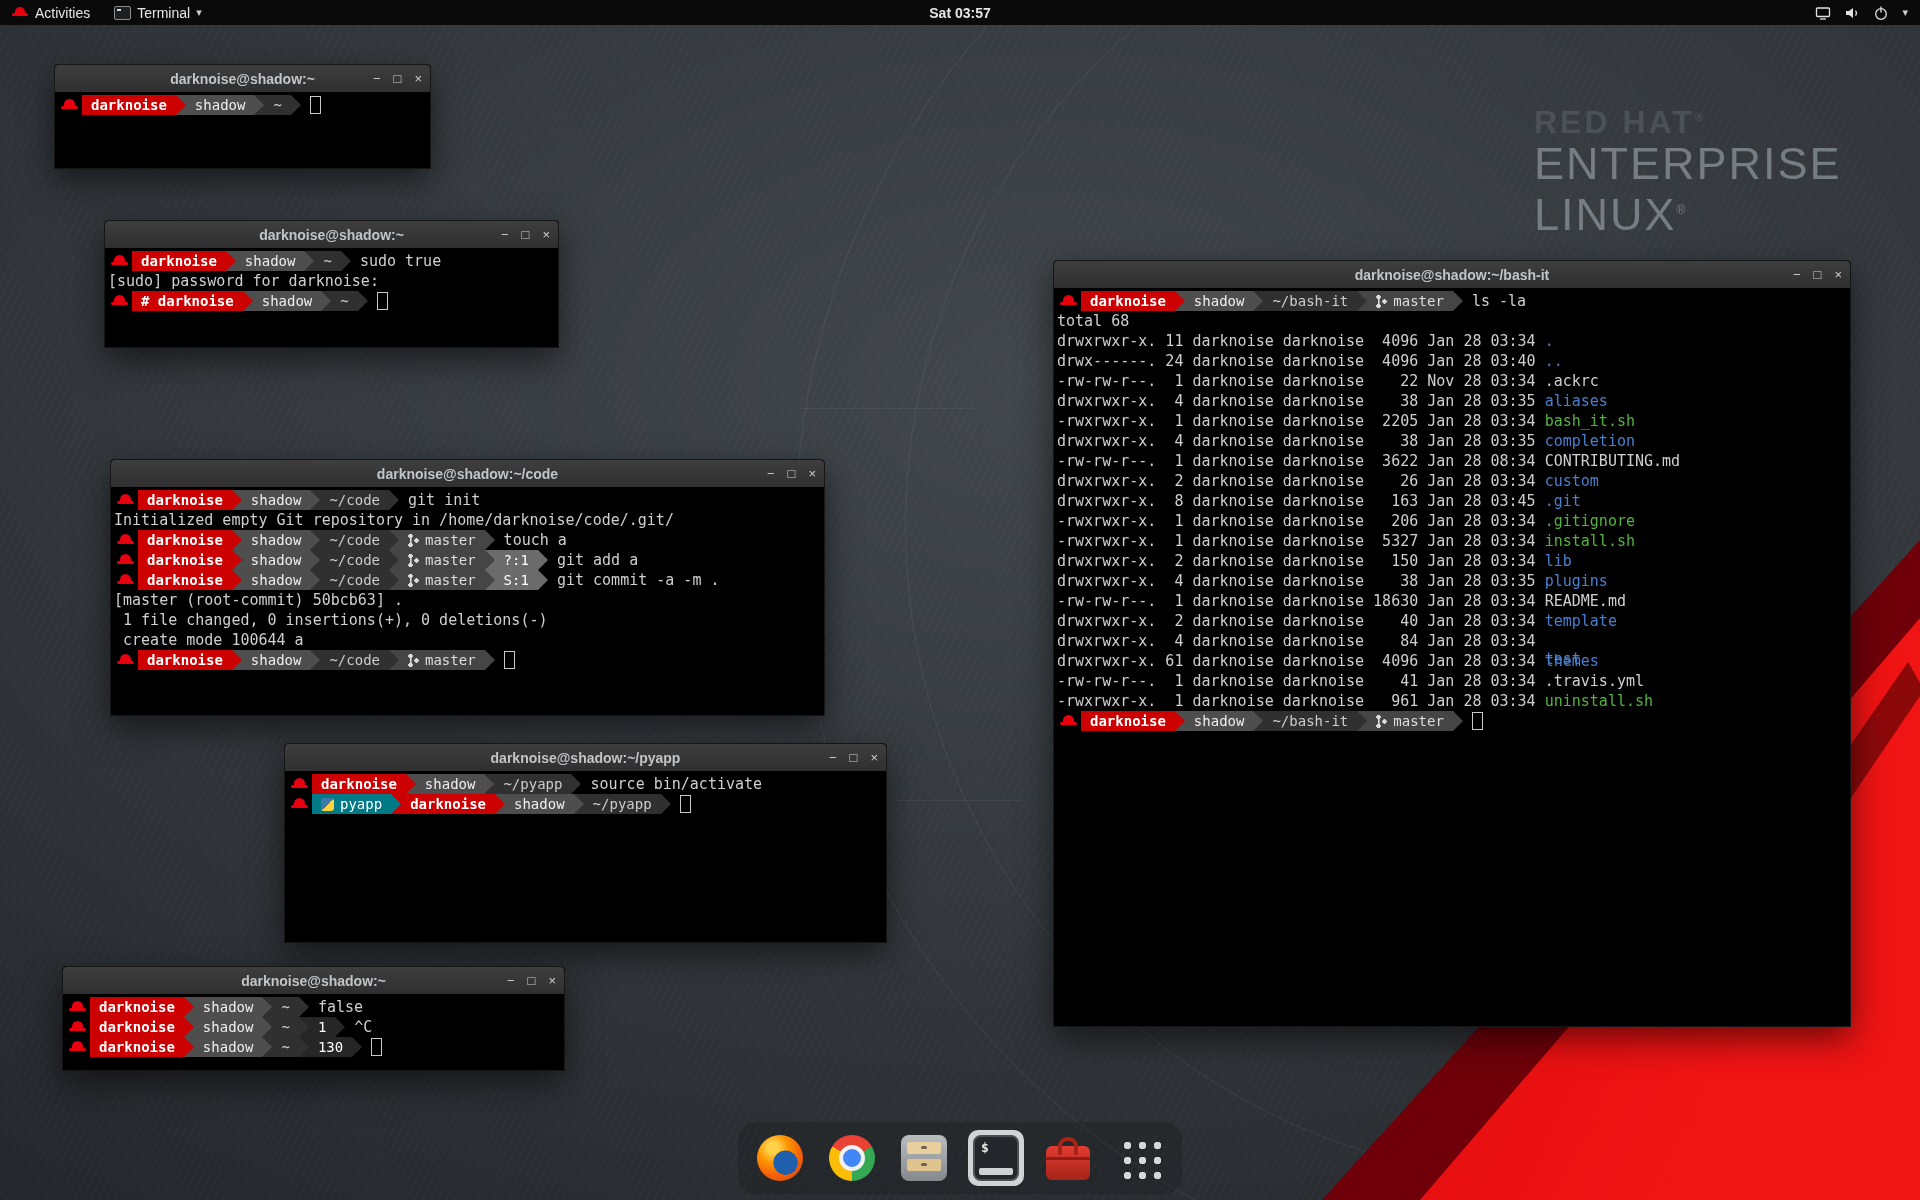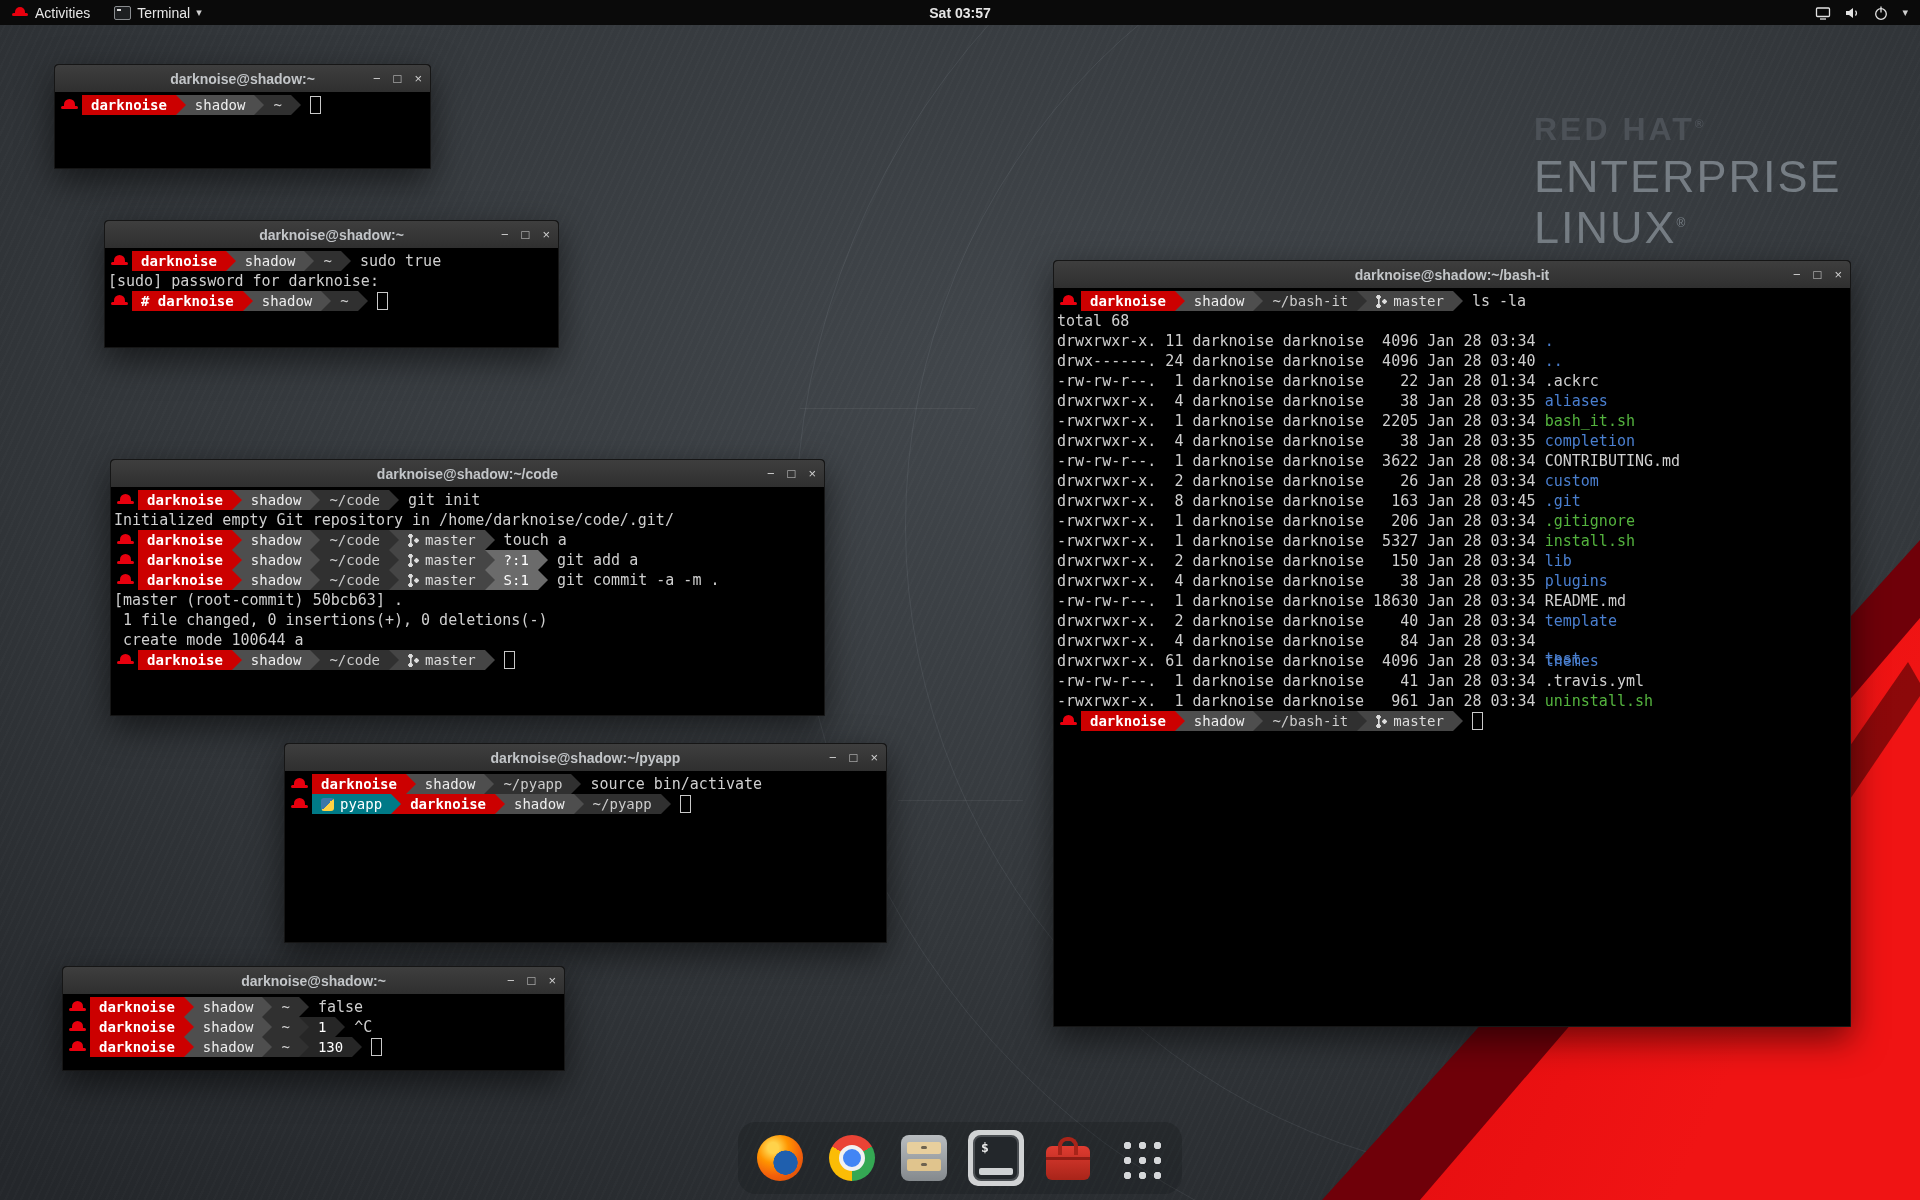--- a/index.html
+++ b/index.html
@@ -18,21 +18,21 @@
   .hline1{left:800px;top:408px;width:175px}
   .hline2{left:898px;top:800px;width:125px}
   .shard{position:absolute;inset:0;pointer-events:none}
   .shard-base{clip-path:polygon(1322px 1200px,1920px 540px,1920px 1200px);background:#6f0009}
   .shard-main{clip-path:polygon(1420px 1200px,1920px 618px,1920px 1200px);
     background:linear-gradient(115deg,#9c0000 10%,#d50409 55%,#f01414 90%)}
   .shard-seam{clip-path:polygon(1742px 902px,1908px 662px,1924px 690px,1760px 932px);background:rgba(58,0,2,0.55)}
 
   
   .branding{position:absolute;left:1534px;top:100px;user-select:none}
-  .b-redhat{font-weight:bold;font-size:32px;letter-spacing:3px;color:#4c5157;line-height:48px}
+  .b-redhat{font-weight:bold;font-size:32px;letter-spacing:3px;color:#4c5157;line-height:35px}
   .b-big{font-weight:normal;font-size:45px;letter-spacing:2px;color:#7d858c;line-height:47px;opacity:.9}
   .reg{font-size:12px;vertical-align:super}
 
   
   .topbar{position:absolute;top:0;left:0;right:0;height:25px;background:#0a0a0a;z-index:60;
           display:flex;align-items:center;color:#e6e6e6;font-size:14px}
   .tb-left{display:flex;align-items:center;height:100%}
   .tb-item{display:flex;align-items:center;gap:6px;padding:0 12px;height:100%;cursor:default}
   .rh-badge{position:relative;width:17px;height:15px;display:inline-block}
   .rh-badge::before{content:'';position:absolute;left:3px;top:2px;width:10px;height:6px;border-radius:5px 5px 0 0;background:#e8000e}
@@ -259,21 +259,21 @@
       <span class="wbtn">−</span>
       <span class="wbtn">□</span>
       <span class="wbtn">×</span>
     </span>
   </div>
   <div class="tbody">
       <div class="tline"><span class="hat-icon"></span><span class="seg seg-u" style="background: rgb(204, 0, 0); color: rgb(255, 255, 255);">darknoise</span><span class="parrow" style="border-left-color: rgb(204, 0, 0); background: rgb(78, 78, 78);"></span><span class="seg seg-h" style="background: rgb(78, 78, 78); color: rgb(238, 238, 238);">shadow</span><span class="parrow" style="border-left-color: rgb(78, 78, 78); background: rgb(48, 48, 48);"></span><span class="seg seg-p" style="background: rgb(48, 48, 48); color: rgb(204, 204, 204);">~/bash-it</span><span class="parrow" style="border-left-color: rgb(48, 48, 48); background: rgb(69, 69, 69);"></span><span class="seg seg-g" style="background: rgb(69, 69, 69); color: rgb(221, 221, 221);"><span class="git-icon"></span>master</span><span class="parrow" style="border-left-color: rgb(69, 69, 69);"></span><span class="tout"> ls -la</span></div>
       <div class="tline"><span class="tout">total 68</span></div>
       <div class="tline"><span class="tout">drwxrwxr-x. 11 darknoise darknoise  4096 Jan 28 03:34 </span><span class="tout" style="color: rgb(74, 127, 208);">.</span></div>
       <div class="tline"><span class="tout">drwx------. 24 darknoise darknoise  4096 Jan 28 03:40 </span><span class="tout" style="color: rgb(74, 127, 208);">..</span></div>
-      <div class="tline"><span class="tout">-rw-rw-r--.  1 darknoise darknoise    22 Jan 28 01:34 </span><span class="tout">.ackrc</span></div>
+      <div class="tline"><span class="tout">-rw-rw-r--.  1 darknoise darknoise    22 Nov 28 03:34 </span><span class="tout">.ackrc</span></div>
       <div class="tline"><span class="tout">drwxrwxr-x.  4 darknoise darknoise    38 Jan 28 03:35 </span><span class="tout" style="color: rgb(74, 127, 208);">aliases</span></div>
       <div class="tline"><span class="tout">-rwxrwxr-x.  1 darknoise darknoise  2205 Jan 28 03:34 </span><span class="tout" style="color: rgb(84, 179, 62);">bash_it.sh</span></div>
       <div class="tline"><span class="tout">drwxrwxr-x.  4 darknoise darknoise    38 Jan 28 03:35 </span><span class="tout" style="color: rgb(74, 127, 208);">completion</span></div>
       <div class="tline"><span class="tout">-rw-rw-r--.  1 darknoise darknoise  3622 Jan 28 08:34 </span><span class="tout">CONTRIBUTING.md</span></div>
       <div class="tline"><span class="tout">drwxrwxr-x.  2 darknoise darknoise    26 Jan 28 03:34 </span><span class="tout" style="color: rgb(74, 127, 208);">custom</span></div>
       <div class="tline"><span class="tout">drwxrwxr-x.  8 darknoise darknoise   163 Jan 28 03:45 </span><span class="tout" style="color: rgb(74, 127, 208);">.git</span></div>
       <div class="tline"><span class="tout">-rwxrwxr-x.  1 darknoise darknoise   206 Jan 28 03:34 </span><span class="tout" style="color: rgb(84, 179, 62);">.gitignore</span></div>
       <div class="tline"><span class="tout">-rwxrwxr-x.  1 darknoise darknoise  5327 Jan 28 03:34 </span><span class="tout" style="color: rgb(84, 179, 62);">install.sh</span></div>
       <div class="tline"><span class="tout">drwxrwxr-x.  2 darknoise darknoise   150 Jan 28 03:34 </span><span class="tout" style="color: rgb(74, 127, 208);">lib</span></div>
       <div class="tline"><span class="tout">drwxrwxr-x.  4 darknoise darknoise    38 Jan 28 03:35 </span><span class="tout" style="color: rgb(74, 127, 208);">plugins</span></div>

